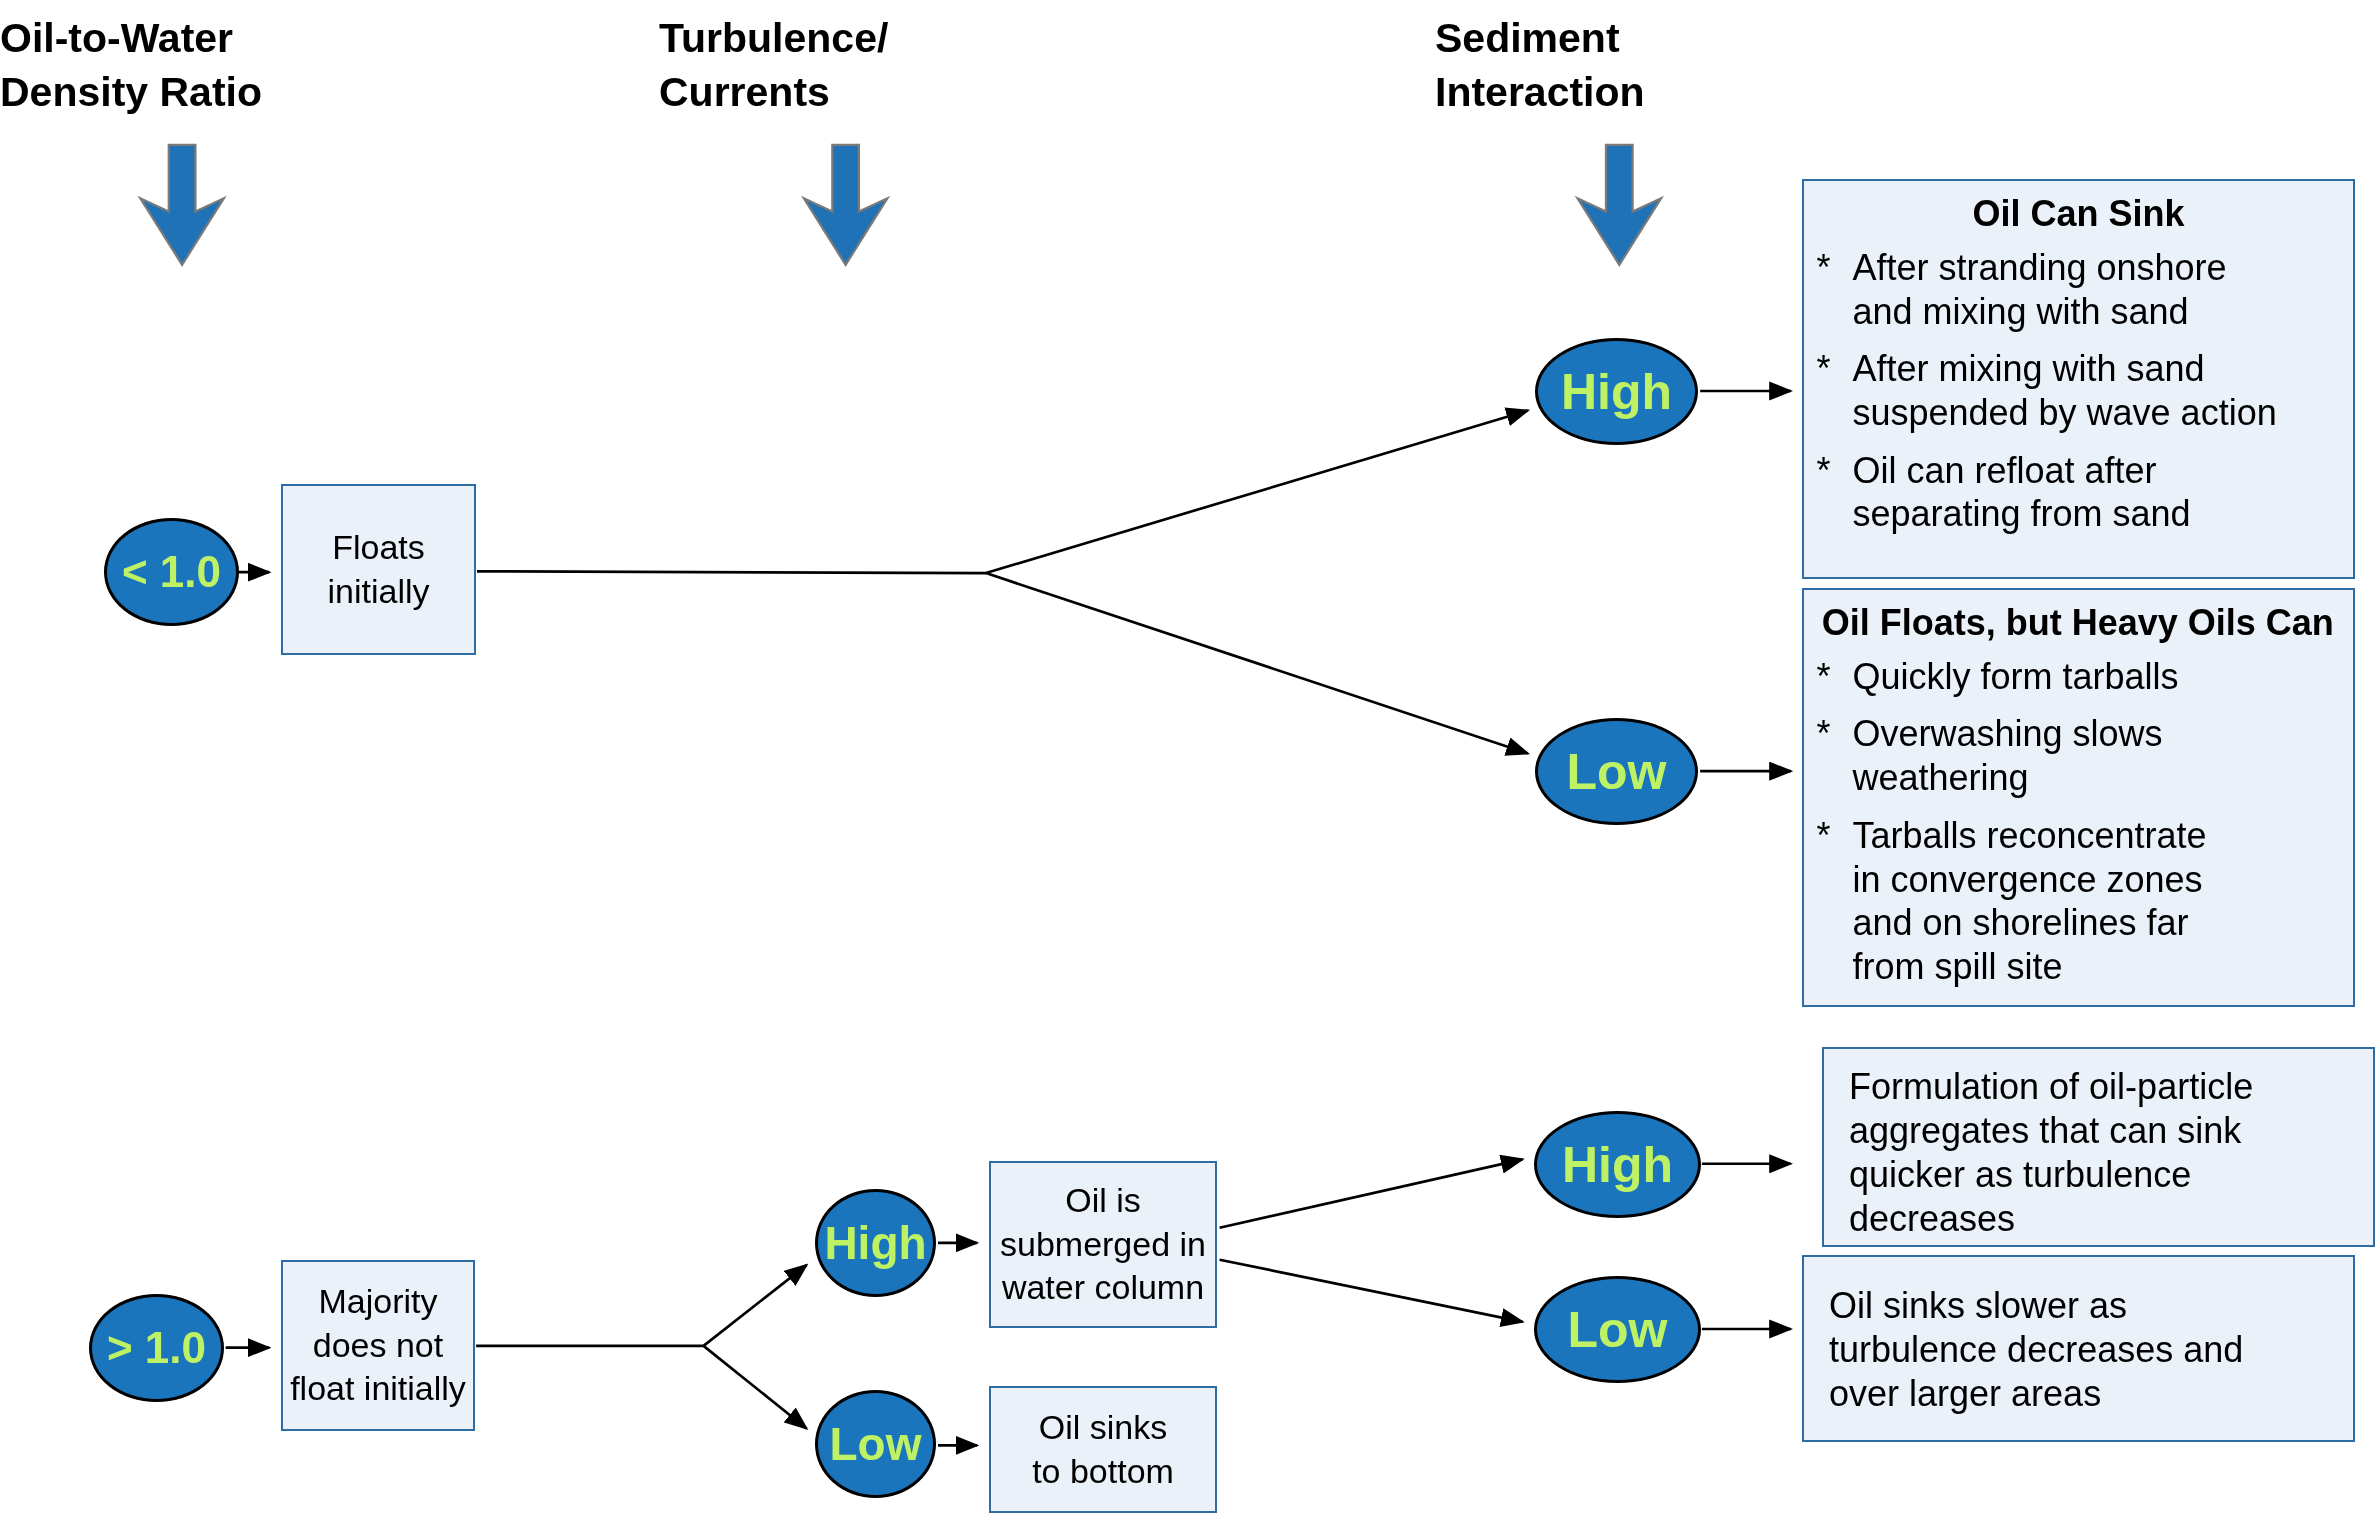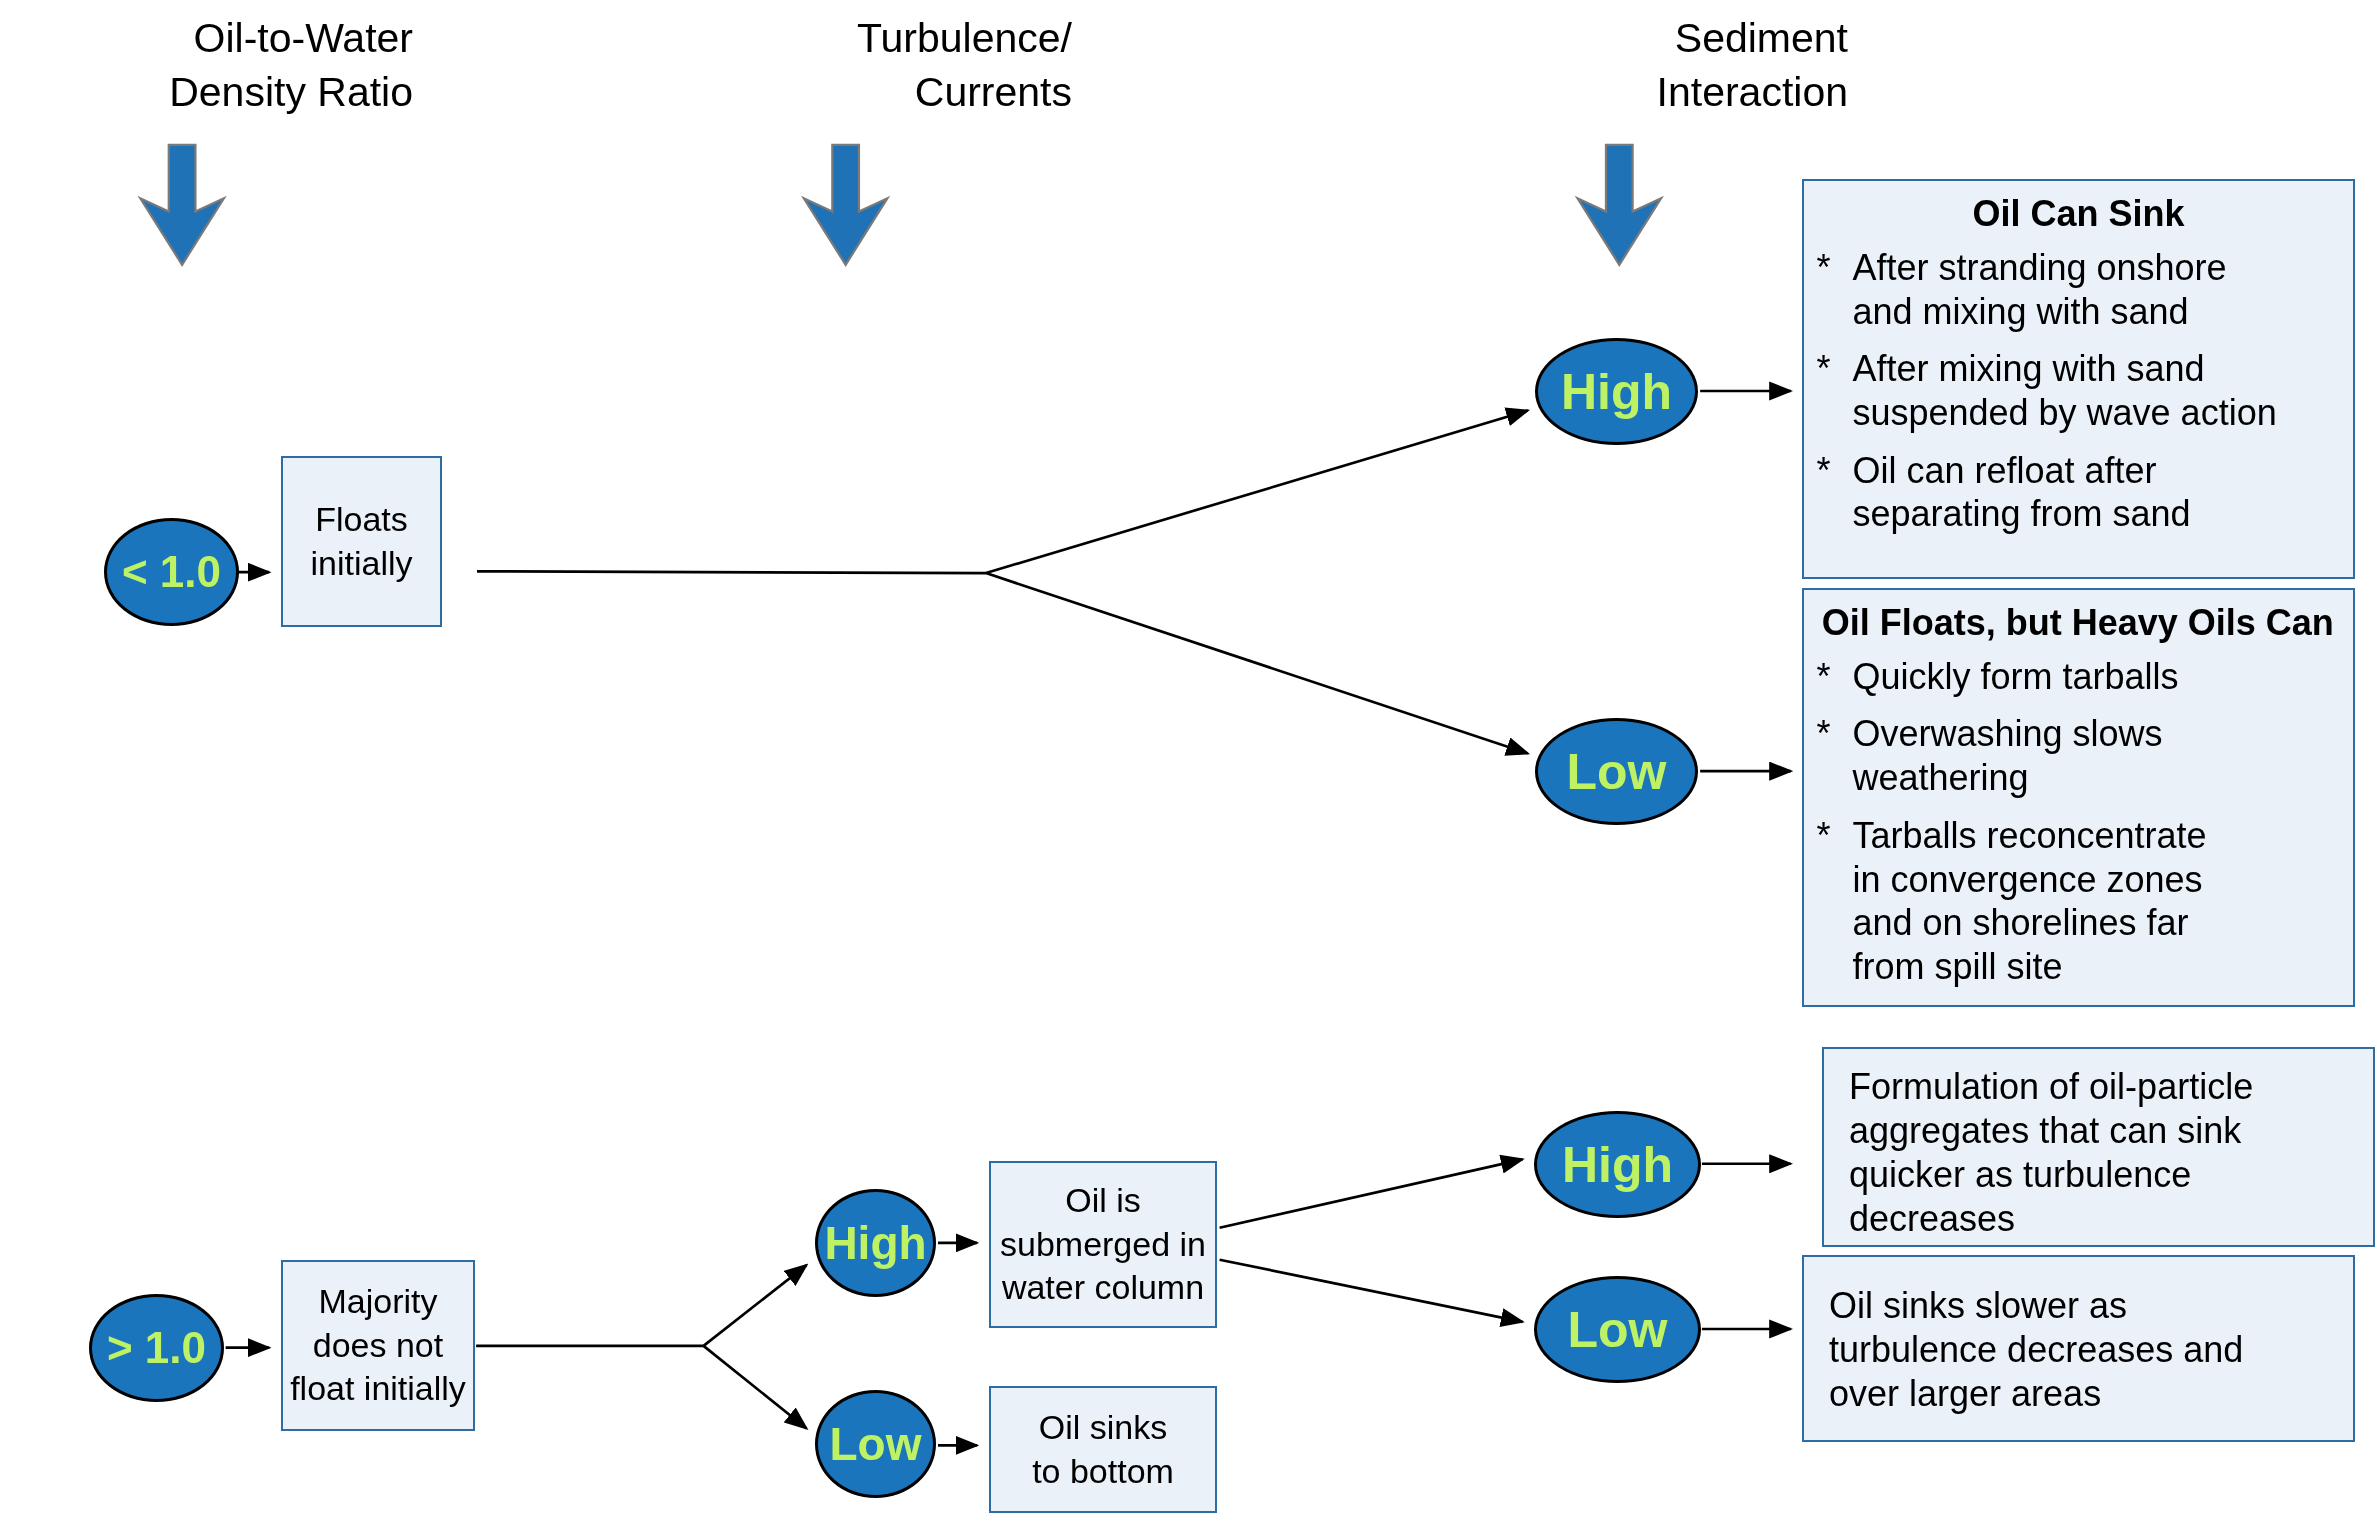--- a/index.html
+++ b/index.html
@@ -9,22 +9,22 @@
     --arrow-fill:#1f72b5;
     --connector:#000000;
   }
   html,body{margin:0;padding:0;background:#ffffff;}
   body{font-family:"Liberation Sans", sans-serif;color:#000;}
   .canvas{position:relative;width:2377px;height:1537px;background:#fff;overflow:hidden;}
   svg.layer{position:absolute;left:0;top:0;width:2377px;height:1537px;}
   .connector{stroke:var(--connector);stroke-width:3;fill:none;}
   .arrowhead-fill{fill:var(--connector);}
   .blockarrow{fill:var(--arrow-fill);stroke:#7a7a7a;stroke-width:2.5;}
-  .hdr{position:absolute;top:12.4px;font-weight:normal;font-size:41px;line-height:1.3;
-       text-align:right;white-space:pre-line;margin-left:40px;}
+  .hdr{position:absolute;top:12.4px;font-weight:bold;font-size:41px;line-height:1.3;
+       text-align:left;white-space:pre-line;}
   .ellipse{position:absolute;background:var(--ellipse-fill);border:3.1px solid #000;
        border-radius:50%;display:flex;align-items:center;justify-content:center;
        color:#bef264;font-weight:bold;box-sizing:border-box;}
   .nbox{position:absolute;background:var(--box-fill);border:2.7px solid var(--box-border);
        box-sizing:border-box;display:flex;align-items:center;justify-content:center;
        text-align:center;font-size:34px;line-height:1.28;white-space:pre-line;}
   .obox{position:absolute;background:var(--box-fill);border:2.7px solid var(--box-border);
        box-sizing:border-box;font-size:36px;line-height:1.22;padding:10.7px 12.4px 7.1px 12.4px;}
   .obox .otitle{font-weight:bold;font-size:36px;margin-bottom:10.7px;white-space:nowrap;}
   .otitle.centered{text-align:center;}
@@ -89,21 +89,21 @@
 
   <div class="ellipse" style="left:1535px;top:338px;width:163px;height:107px;font-size:50px;">High</div>
   <div class="ellipse" style="left:1535px;top:718px;width:163px;height:107px;font-size:50px;">Low</div>
 
   <div class="ellipse" style="left:815px;top:1189px;width:121px;height:108px;font-size:46px;">High</div>
   <div class="ellipse" style="left:815px;top:1390px;width:121px;height:108px;font-size:46px;">Low</div>
 
   <div class="ellipse" style="left:1534px;top:1111px;width:167px;height:107px;font-size:50px;">High</div>
   <div class="ellipse" style="left:1534px;top:1276px;width:167px;height:107px;font-size:50px;">Low</div>
 
-  <div class="nbox" style="left:281px;top:456px;width:161px;height:171px;">Floats
+  <div class="nbox" style="left:281px;top:484px;width:195px;height:171px;">Floats
 initially</div>
   <div class="nbox" style="left:281px;top:1260px;width:194px;height:171px;">Majority
 does not
 float initially</div>
   <div class="nbox" style="left:989px;top:1161px;width:228px;height:167px;">Oil is
 submerged in
 water column</div>
   <div class="nbox" style="left:989px;top:1386px;width:228px;height:127px;">Oil sinks
 to bottom</div>
 

